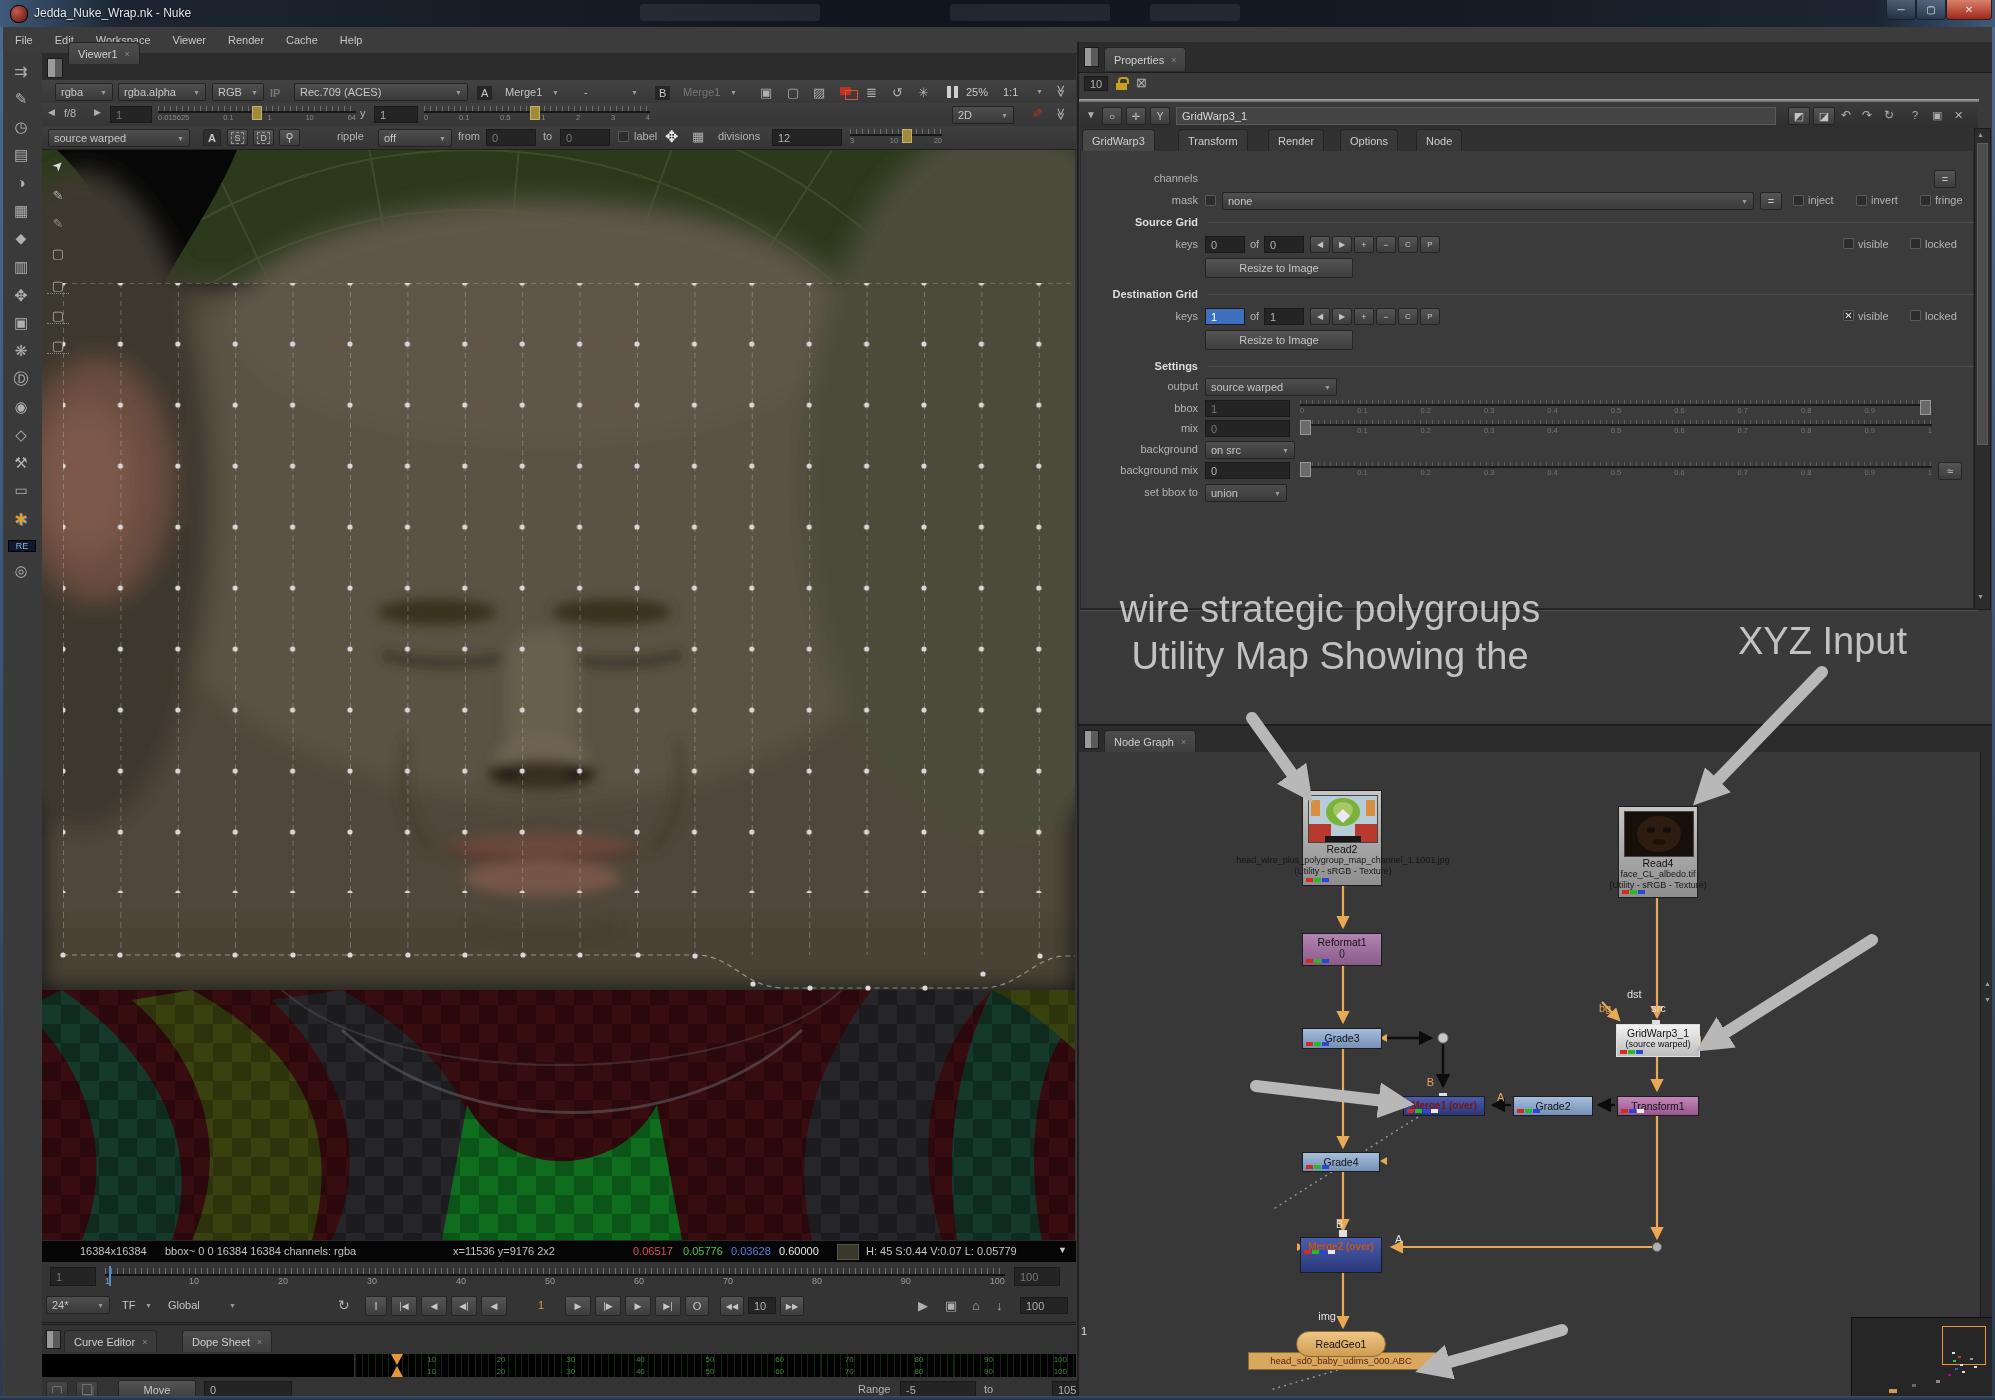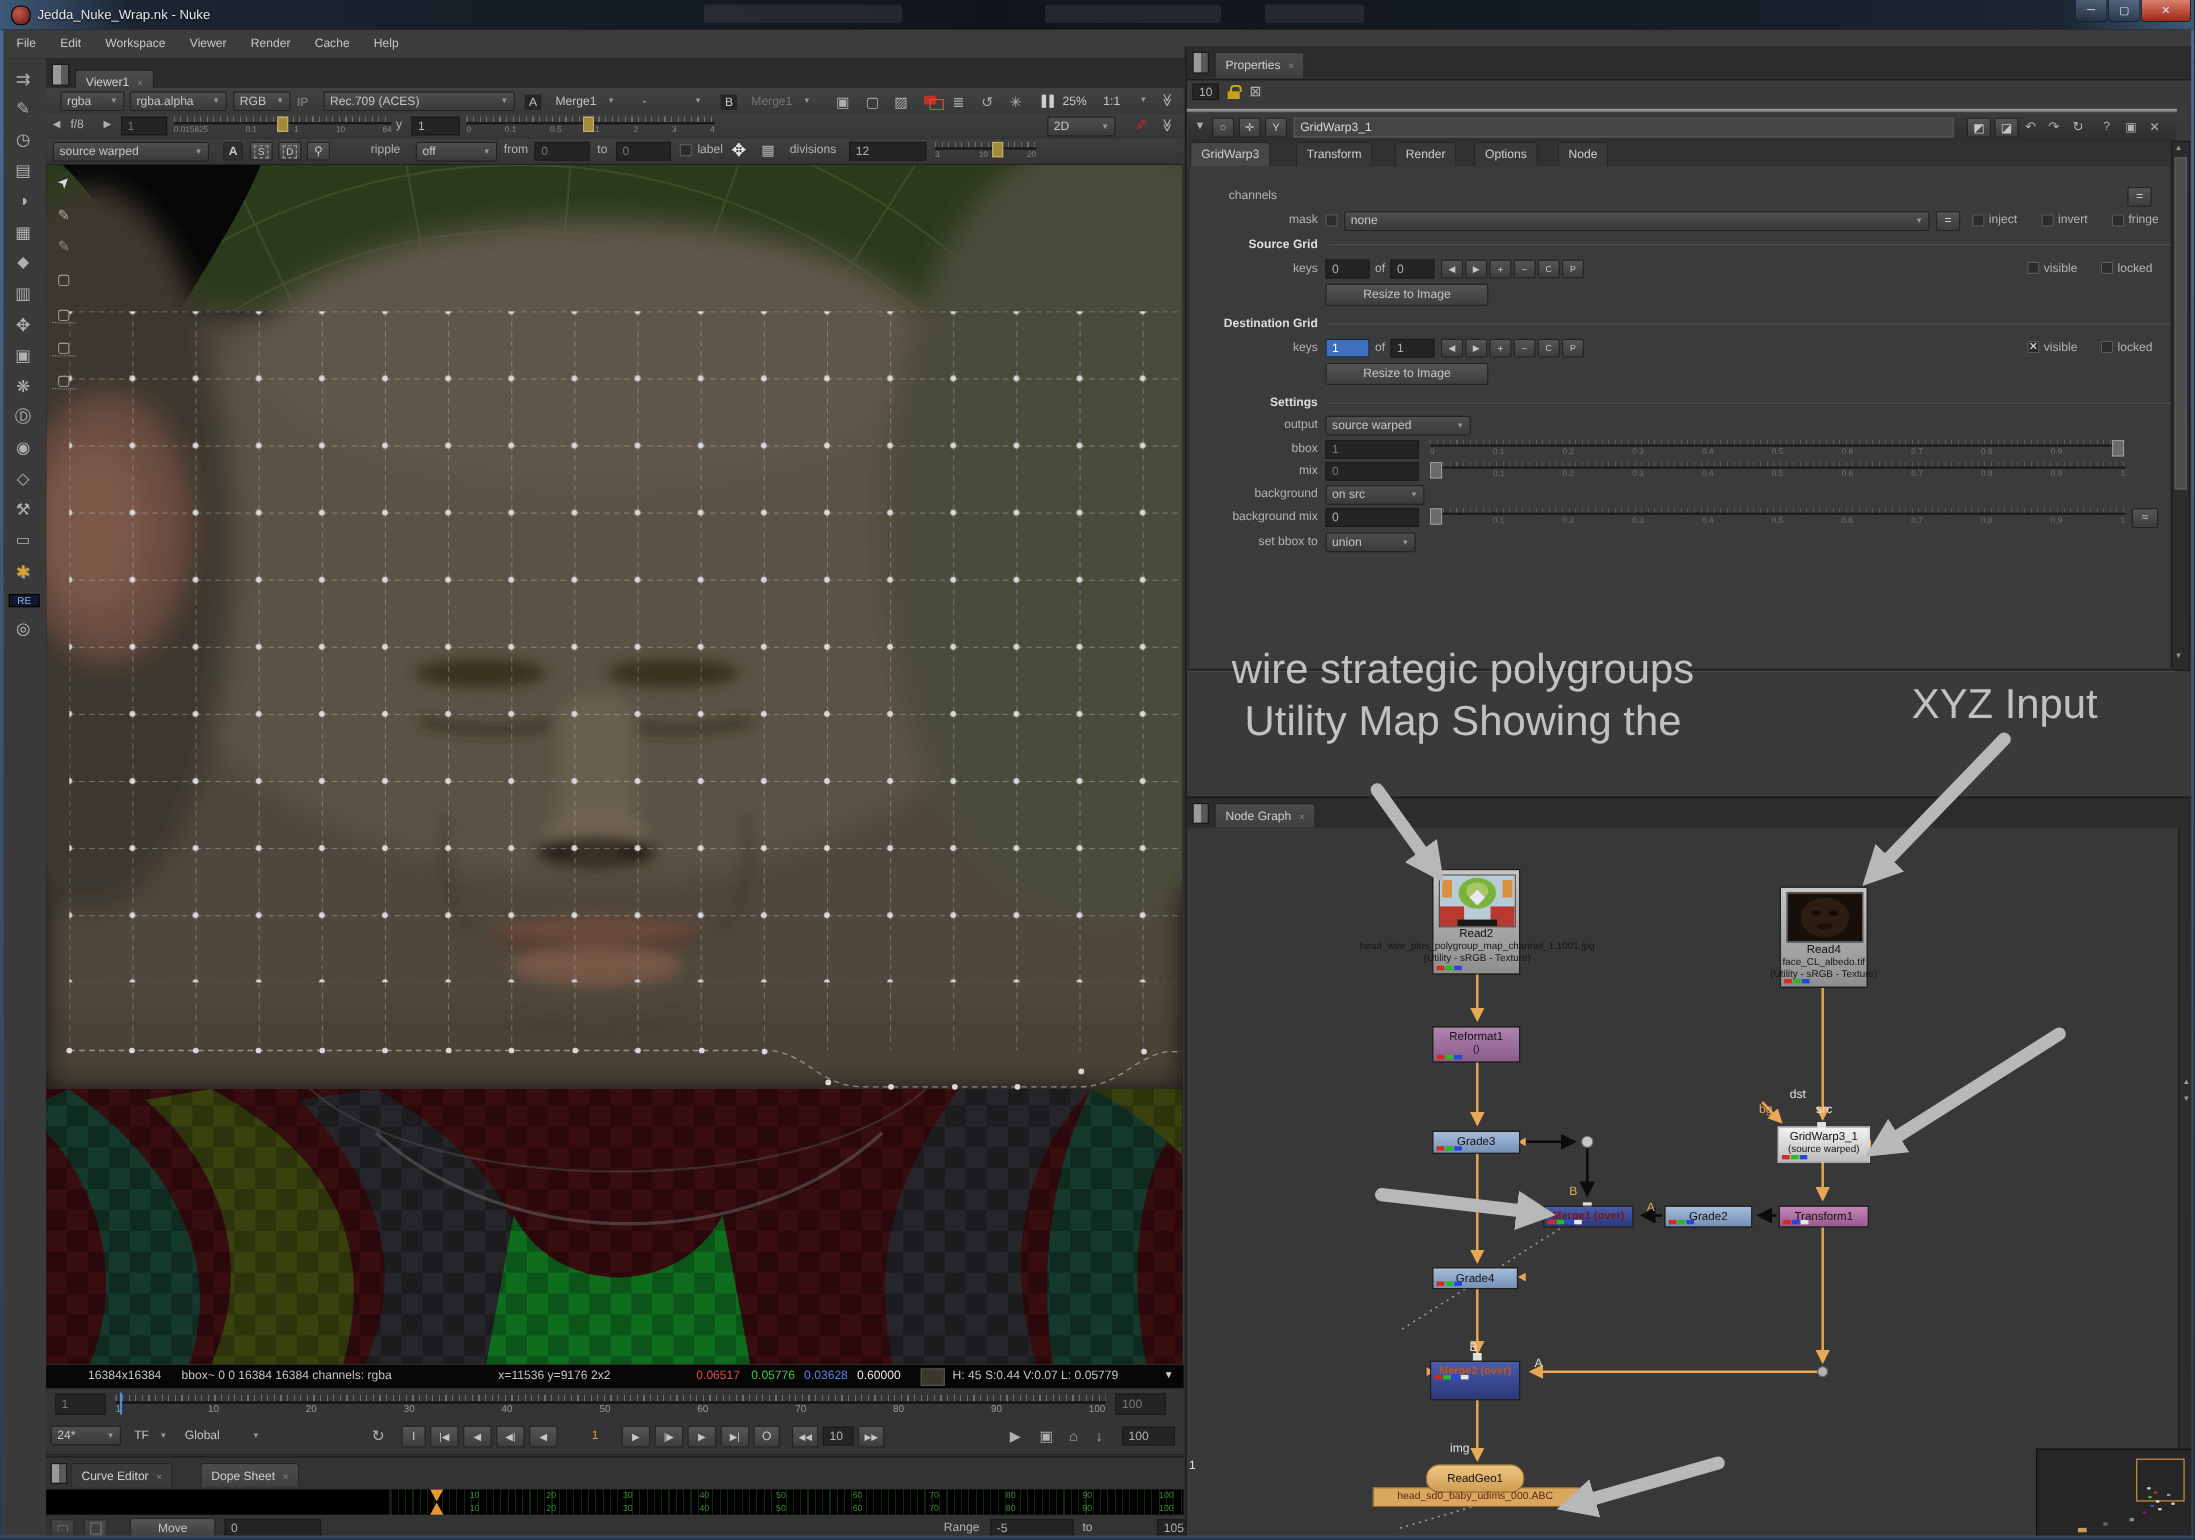--- a/index.html
+++ b/index.html
@@ -83,21 +83,21 @@
   <span class="abs ico" style="left:10px;top:426px;width:22px;font-size:15px;">◇</span>
   <span class="abs ico" style="left:10px;top:454px;width:22px;font-size:15px;">⚒</span>
   <span class="abs ico" style="left:10px;top:482px;width:22px;font-size:14px;">▭</span>
   <span class="abs ico" style="left:10px;top:510px;width:22px;font-size:16px;color:#e0a030;text-shadow:1px 1px 0 #3070c0;">✱</span>
   <span class="abs ico" style="left:8px;top:540px;width:26px;font-size:9px;background:#101830;color:#8fb0e0;border:1px solid #000;">RE</span>
   <span class="abs ico" style="left:10px;top:562px;width:22px;font-size:15px;">◎</span>
 
   <div class="abs" style="left:42px;top:53px;width:1034px;height:1271px;background:#333;"></div>
   <div class="abs" style="left:42px;top:53px;width:1034px;height:27px;background:#2b2b2b;border-bottom:1px solid #1e1e1e;"></div>
   <div class="abs" style="left:47px;top:58px;width:14px;height:18px;background:linear-gradient(90deg,#9a9a9a 50%,#5a5a5a 50%);border:1px solid #1a1a1a;"></div>
-  <div class="tab abs" style="left:68px;top:63px;height:22px;align-items:center;">
+  <div class="tab abs" style="left:68px;top:42px;height:22px;align-items:center;">
       <span>Viewer1</span>
       <span class="tabx">×</span>
     </div>
 
   <div class="abs" style="left:42px;top:80px;width:1034px;height:23px;background:linear-gradient(#424242,#383838);border-bottom:1px solid #242424;"></div>
   <div class="dd abs" style="left:55px;top:83px;width:58px;">
       <span>rgba</span>
       <span class="ar">▼</span>
     </div>
   <div class="dd abs" style="left:118px;top:83px;width:88px;">
@@ -607,21 +607,21 @@
       <span>Render</span>
     </div>
   <div class="tab abs" style="left:1340px;top:129px;height:22px;background:#383838;">
       <span>Options</span>
     </div>
   <div class="tab abs" style="left:1416px;top:129px;height:22px;background:#383838;">
       <span>Node</span>
     </div>
 
   <div class="abs" style="left:1080px;top:151px;width:892px;height:457px;background:#3b3b3b;border:1px solid #2a2a2a;border-top:none;"></div>
-  <span class="abs lbl" style="left:1080px;top:172px;width:118px;text-align:center;">channels</span>
+  <span class="abs lbl" style="left:1080px;top:172px;width:118px;text-align:right;">channels</span>
   <div class="btn abs" style="left:1934px;top:170px;width:22px;height:18px;">
       <span>=</span>
     </div>
   <span class="abs lbl" style="left:1080px;top:194px;width:118px;text-align:right;">mask</span>
   <span class="cb abs" style="left:1205px;top:195px;"></span>
   <div class="dd abs" style="left:1222px;top:192px;width:532px;">
       <span>none</span>
       <span class="ar">▼</span>
     </div>
   <div class="btn abs" style="left:1760px;top:192px;width:22px;height:18px;">

